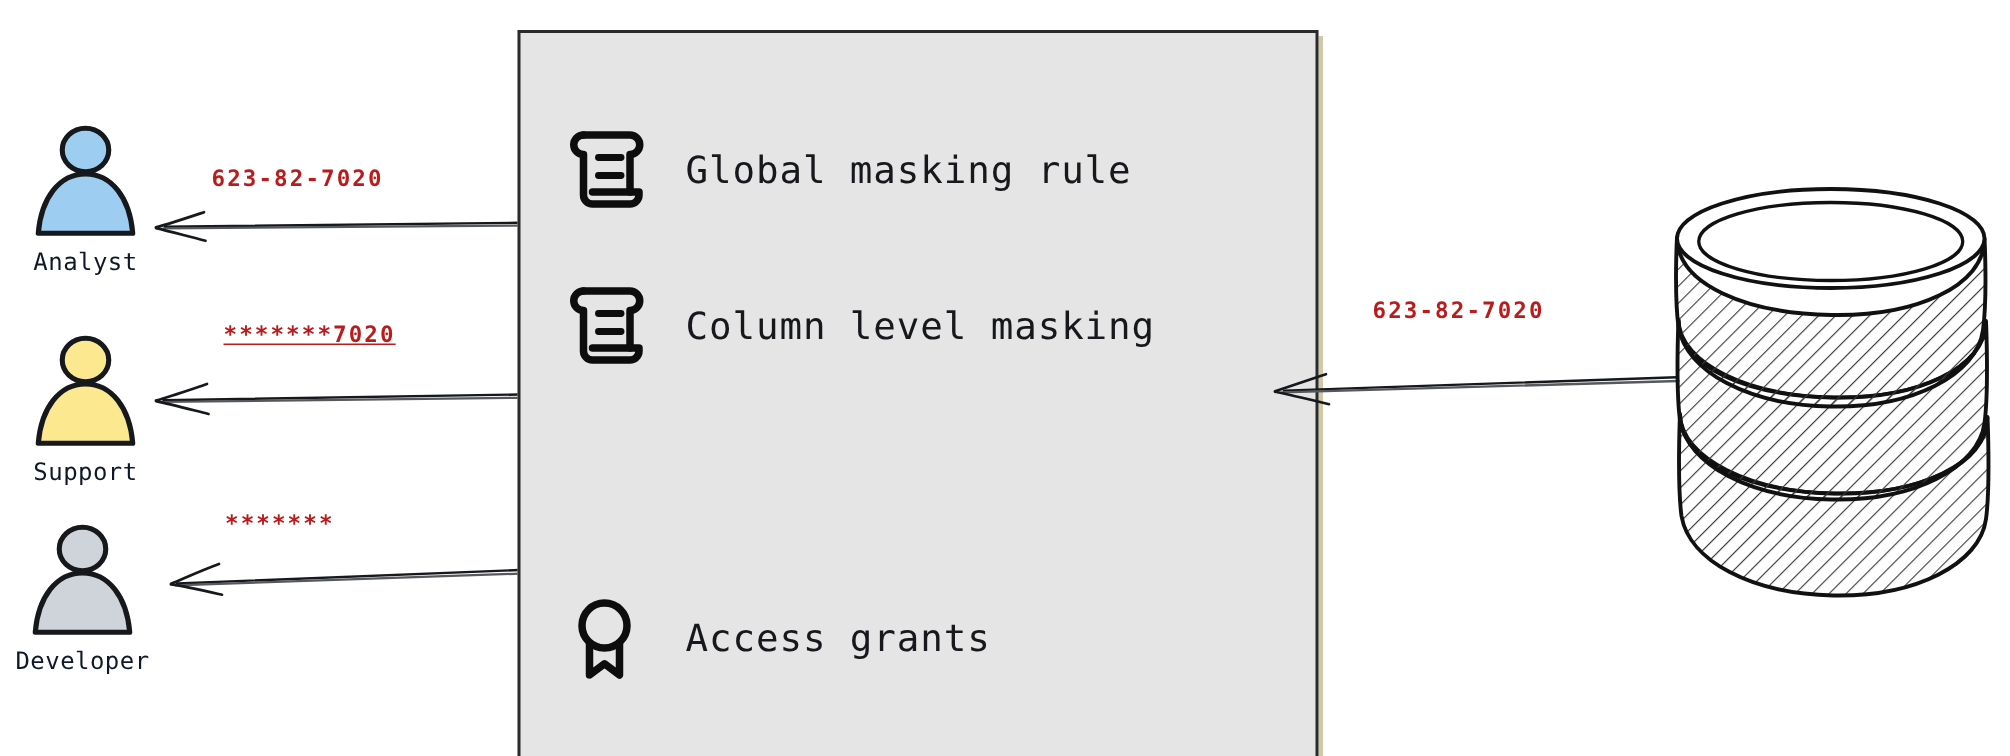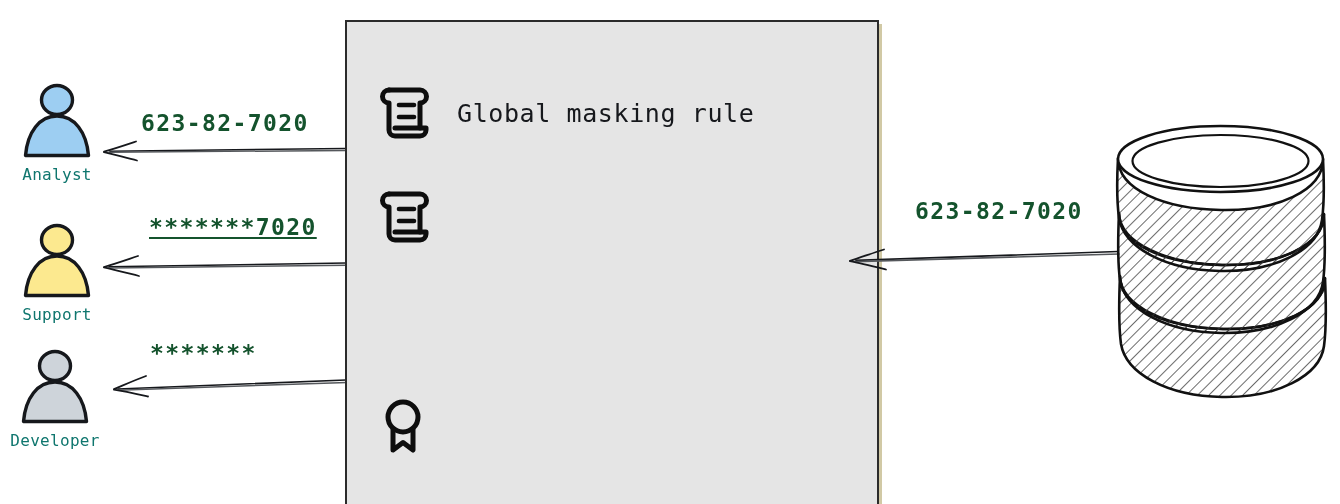--- a/index.html
+++ b/index.html
@@ -26,35 +26,35 @@
     width: 76px;
     height: 82px;
     margin: 0 auto;
     display: block;
   }
   .actor-label {
     margin-top: 1px;
     font-family: "DejaVu Sans Mono", "Liberation Mono", monospace;
     font-size: 16px;
     font-weight: 500;
-    color: #0f766e;
+    color: #0f172a;
     letter-spacing: 0.3px;
     white-space: nowrap;
   }
 
   
   .flow {
     position: absolute;
   }
   .flow-label {
     position: absolute;
     font-family: "DejaVu Sans Mono", "Liberation Mono", monospace;
-    font-size: 23px;
+    font-size: 15px;
     font-weight: 700;
-    color: #14532d;
+    color: #b91c1c;
     letter-spacing: 1.4px;
     white-space: nowrap;
   }
 
   
   #policy-panel {
     position: absolute;
     left: 345px;
     top: 20px;
     width: 534px;
@@ -161,28 +161,30 @@
       <span class="policy-text">Global masking rule</span>
     </div>
 
     <div class="policy-row" style="top:162px;">
       <svg class="policy-icon" viewBox="0 0 56 58">
         <path d="M14 6 L45 6 A6.5 6.5 0 0 1 51.5 12.5 A6.5 6.5 0 0 1 45 19 L45 44" fill="none" stroke="#0d0d0d" stroke-width="5" stroke-linecap="round" stroke-linejoin="round"></path>
         <path d="M14 6 A6.5 6.5 0 0 0 7.5 12.5 A6.5 6.5 0 0 0 14 19 L14 46 A6 6 0 0 0 20 52 L45 52 A6 6 0 0 0 51 46 L51 44 L20 44" fill="none" stroke="#0d0d0d" stroke-width="5" stroke-linecap="round" stroke-linejoin="round"></path>
         <line x1="24" y1="21" x2="39" y2="21" stroke="#0d0d0d" stroke-width="4.6" stroke-linecap="round"></line>
         <line x1="24" y1="33" x2="39" y2="33" stroke="#0d0d0d" stroke-width="4.6" stroke-linecap="round"></line>
       </svg>
+      <span class="policy-text">Column level masking</span>
     </div>
 
 
     <div class="policy-row" style="top:370px;">
       <svg class="policy-icon" viewBox="0 0 56 58">
         <circle cx="28" cy="21" r="15" fill="none" stroke="#0d0d0d" stroke-width="5"></circle>
         <path d="M18 33.5 L18 54 L28 46.5 L38 54 L38 33.5" fill="none" stroke="#0d0d0d" stroke-width="5" stroke-linejoin="round" stroke-linecap="round"></path>
       </svg>
+      <span class="policy-text">Access grants</span>
     </div>
 
   </div>
 
   <div class="flow-label" style="left:915px; top:198px;">623-82-7020</div>
   <svg class="flow" style="left:842px; top:243px; width:278px; height:28px;" viewBox="0 0 278 28">
     <path d="M276 8.5 C220 11.0 120 14.0 14 17.4" fill="none" stroke="#16181c" stroke-width="1.6" stroke-linecap="round"></path>
     <path d="M277 11.0 C218 13.2 118 16.0 13 18.6" fill="none" stroke="#55585c" stroke-width="1.6" stroke-linecap="round"></path>
     <path d="M42 6.5 C30 10.4 18 14.6 8 17.8" fill="none" stroke="#16181c" stroke-width="1.8" stroke-linecap="round"></path>
     <path d="M44 26.5 C32 23.6 18 20.2 8 18.2" fill="none" stroke="#16181c" stroke-width="1.8" stroke-linecap="round"></path>

